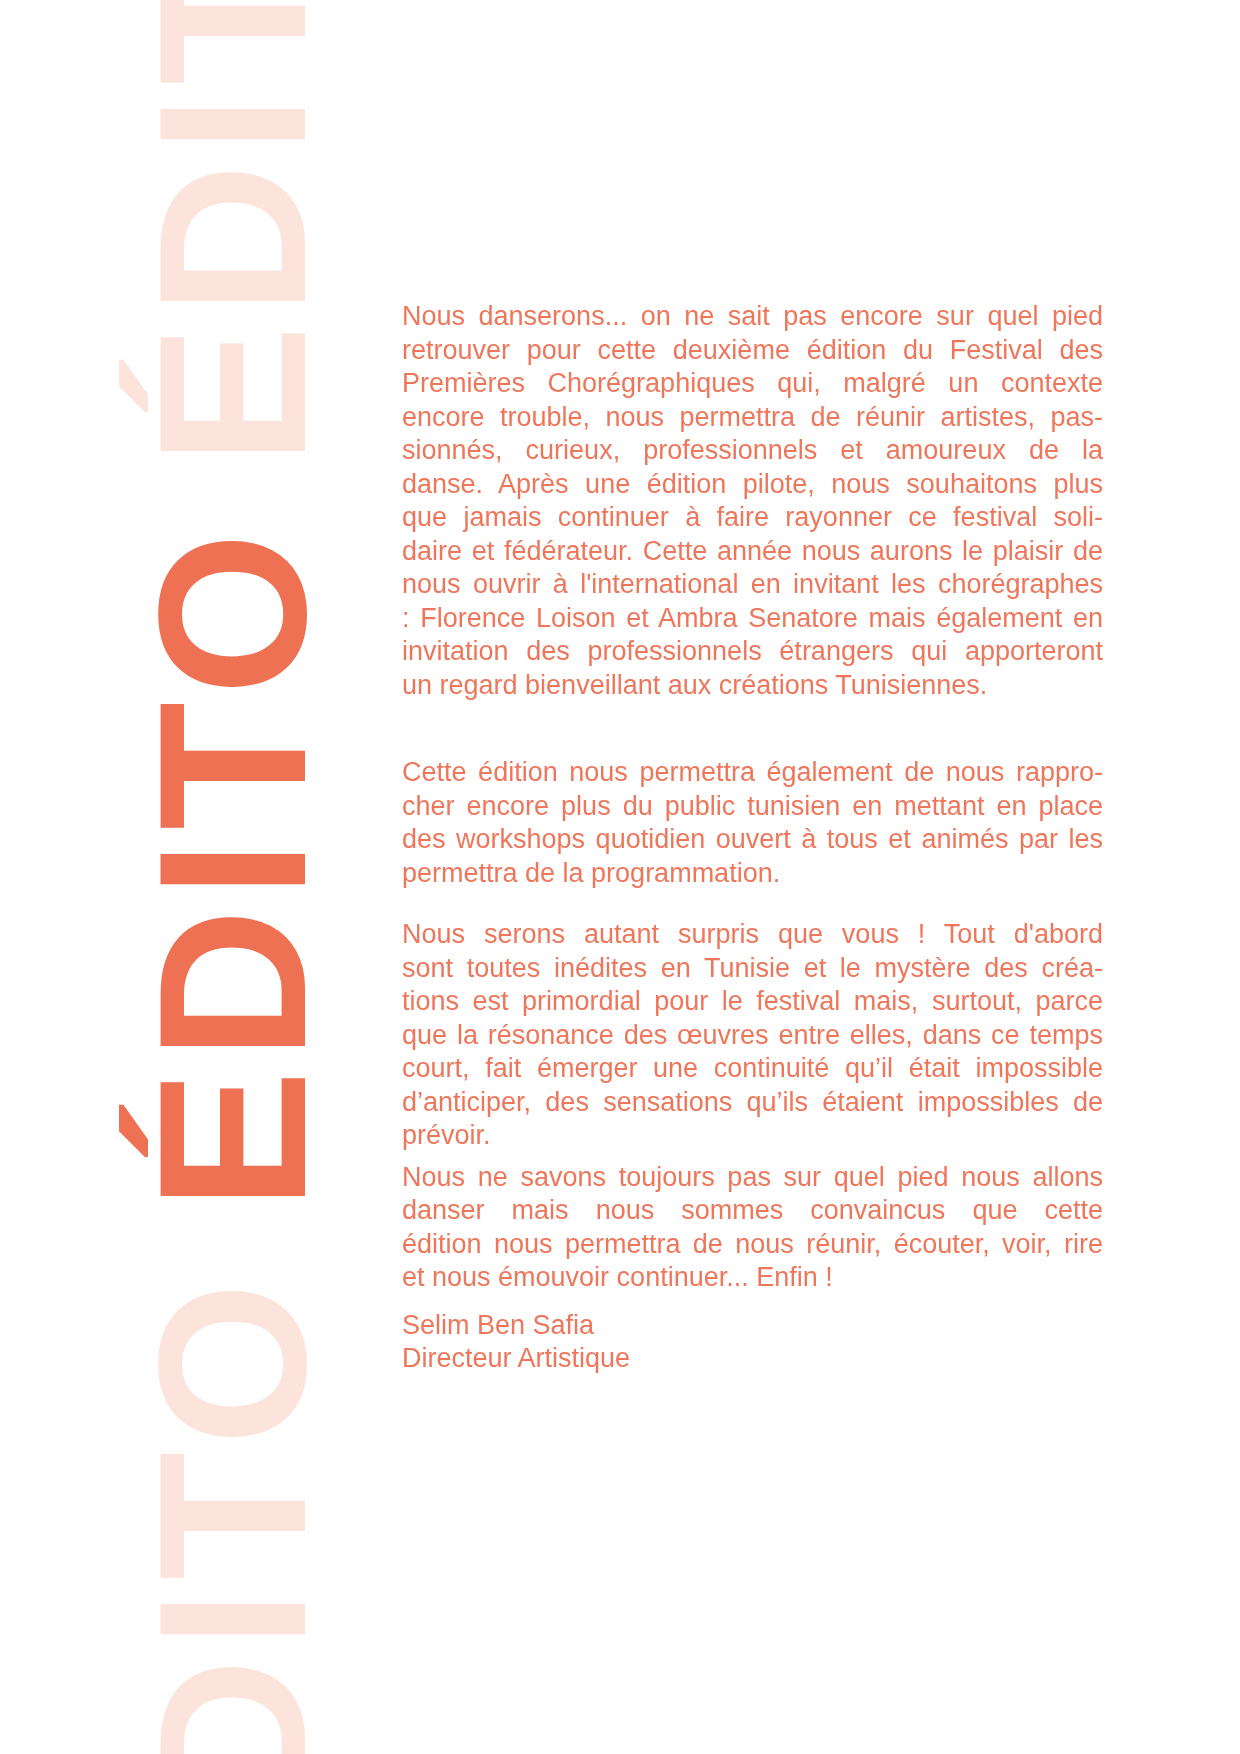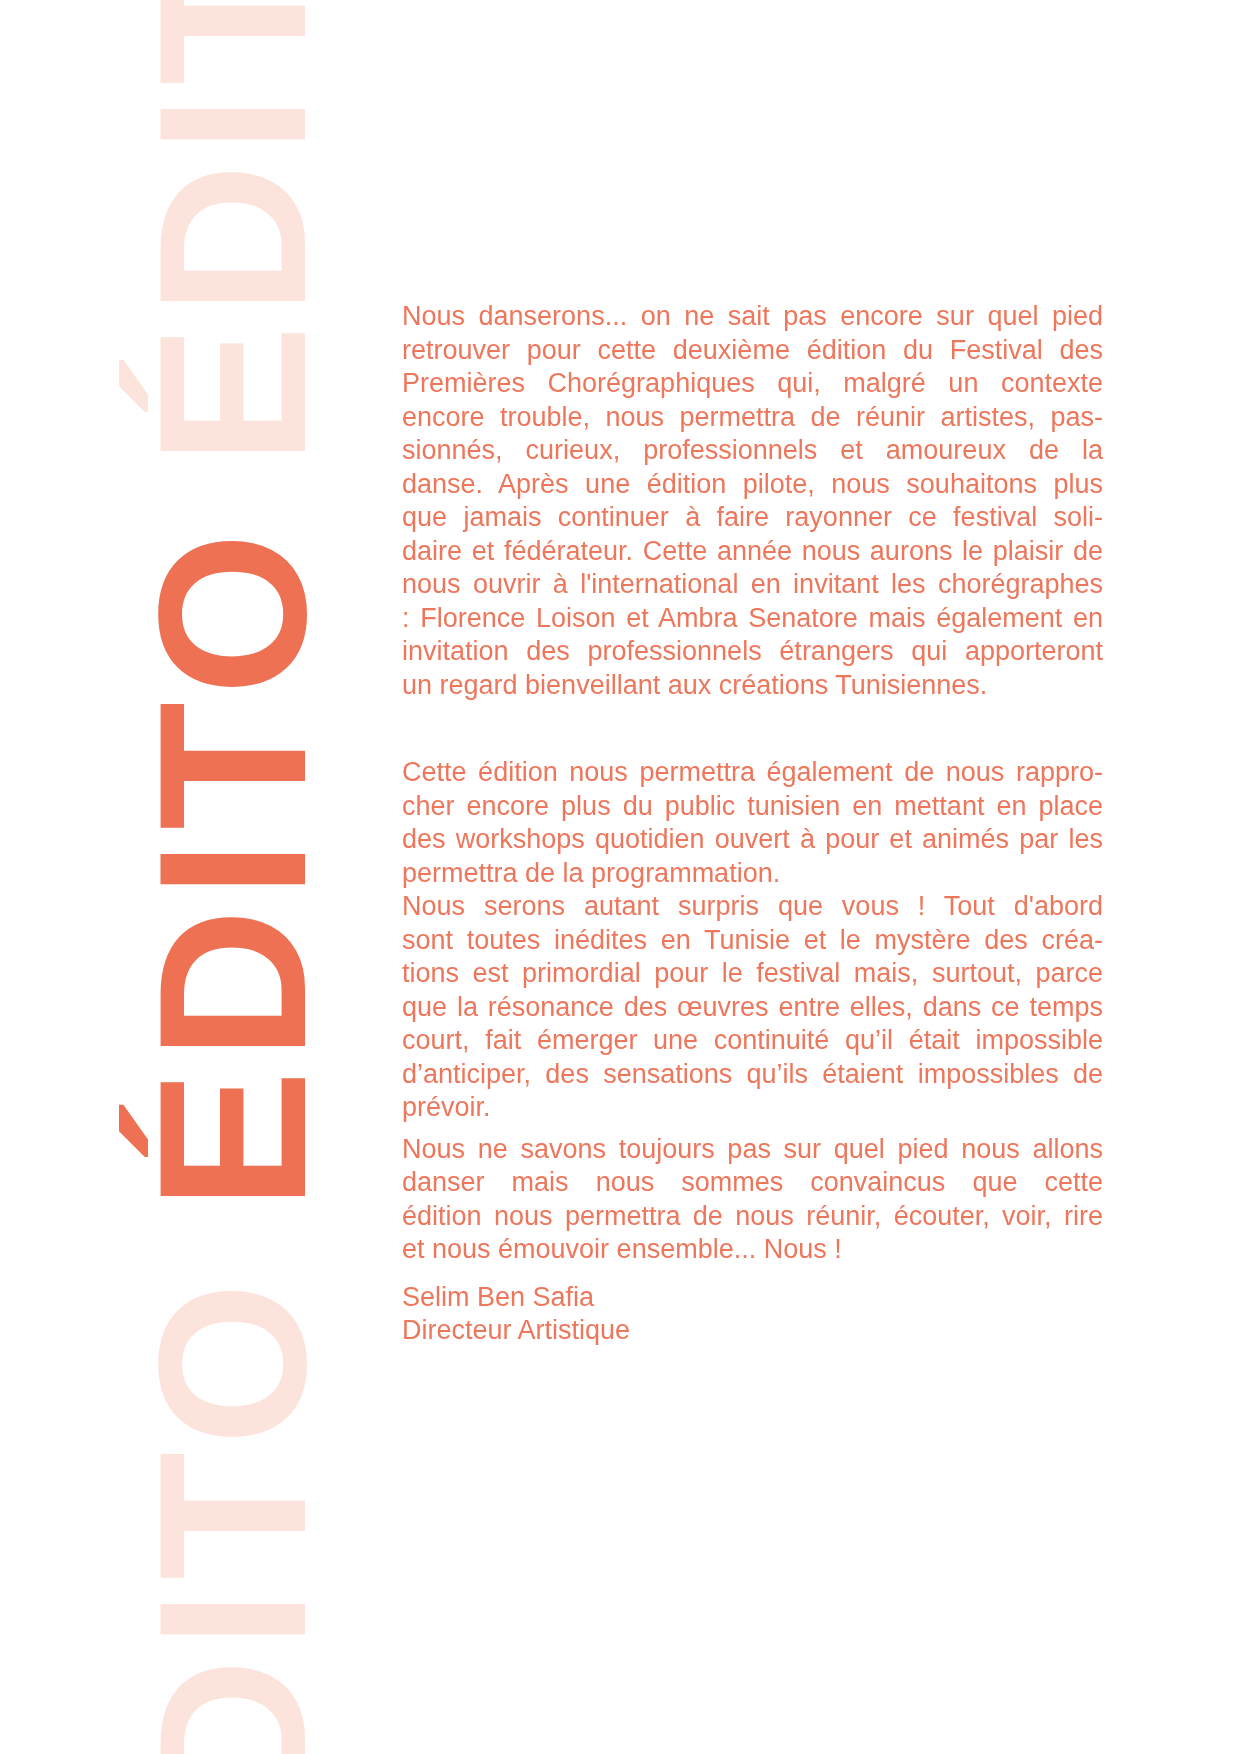--- a/index.html
+++ b/index.html
@@ -36,21 +36,21 @@
     top: 300px;
     width: 701px;
     font-size: 27px;
     line-height: 33.5px;
     font-weight: 400;
     color: #ED765B;
   }
   .line { text-align: justify; text-align-last: justify; }
   .line.last { text-align-last: left; }
   .para-1 { margin-top: 54px; }
-  .para-2 { }
+  .para-2 { margin-top: 28px; }
   .para-3 { margin-top: 8px; }
   .signature { margin-top: 14px; }
 </style>
 </head>
 <body>
 
 <div class="page">
   <div class="banner-layer" id="banner">
       <div class="banner-word pink" style="top: 1960px;">ÉDITO</div>
       <div class="banner-word orange" style="top: 1210px;">ÉDITO</div>
@@ -68,37 +68,37 @@
           <div class="line">que jamais continuer à faire rayonner ce festival soli-</div>
           <div class="line">daire et fédérateur. Cette année nous aurons le plaisir de</div>
           <div class="line">nous ouvrir à l'international en invitant les chorégraphes</div>
           <div class="line">: Florence Loison et Ambra Senatore mais également en</div>
           <div class="line">invitation des professionnels étrangers qui apporteront</div>
           <div class="line last">un regard bienveillant aux créations Tunisiennes.</div>
         </div>
         <div class="paragraph para-1">
           <div class="line">Cette édition nous permettra également de nous rappro-</div>
           <div class="line">cher encore plus du public tunisien en mettant en place</div>
-          <div class="line">des workshops quotidien ouvert à pour et animés par les</div>
+          <div class="line">des workshops quotidien ouvert à tous et animés par les</div>
           <div class="line last">permettra de la programmation.</div>
         </div>
         <div class="paragraph para-2">
           <div class="line">Nous serons autant surpris que vous ! Tout d'abord</div>
           <div class="line">sont toutes inédites en Tunisie et le mystère des créa-</div>
           <div class="line">tions est primordial pour le festival mais, surtout, parce</div>
           <div class="line">que la résonance des œuvres entre elles, dans ce temps</div>
           <div class="line">court, fait émerger une continuité qu’il était impossible</div>
           <div class="line">d’anticiper, des sensations qu’ils étaient impossibles de</div>
           <div class="line last">prévoir.</div>
         </div>
         <div class="paragraph para-3">
           <div class="line">Nous ne savons toujours pas sur quel pied nous allons</div>
           <div class="line">danser mais nous sommes convaincus que cette</div>
           <div class="line">édition nous permettra de nous réunir, écouter, voir, rire</div>
-          <div class="line last">et nous émouvoir ensemble... Nous !</div>
+          <div class="line last">et nous émouvoir continuer... Enfin !</div>
         </div>
       </div>
     <div class="signature">
       <div class="line last">Selim Ben Safia</div>
       <div class="line last">Directeur Artistique</div>
     </div>
   </div>
 </div>
 
 </body></html>

